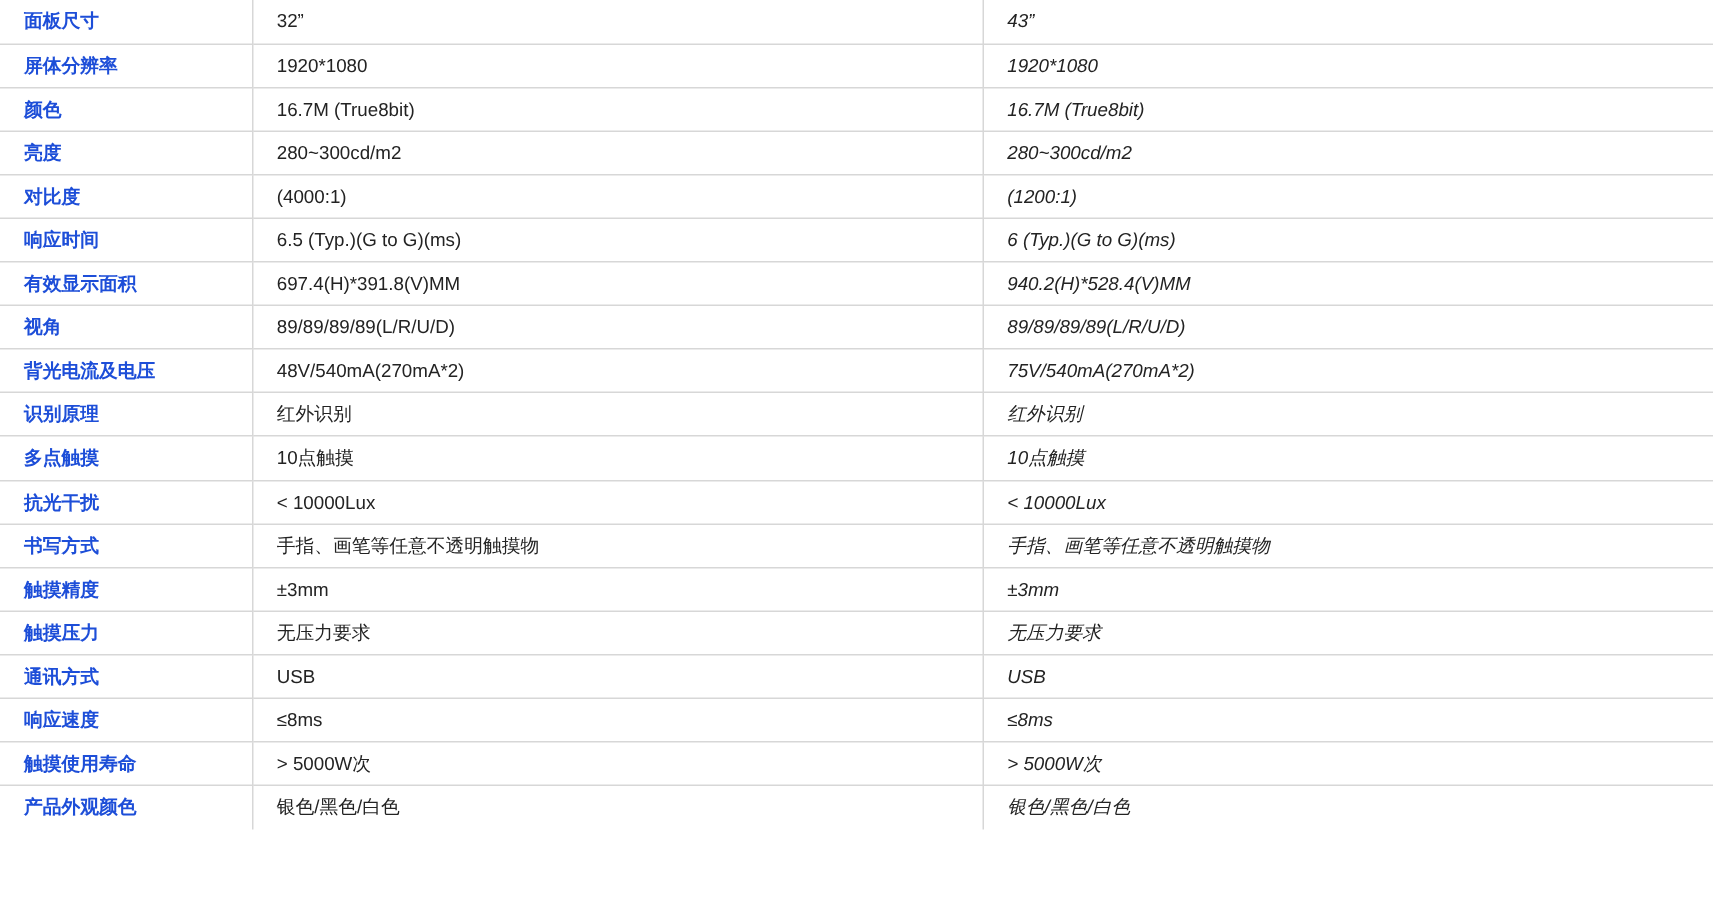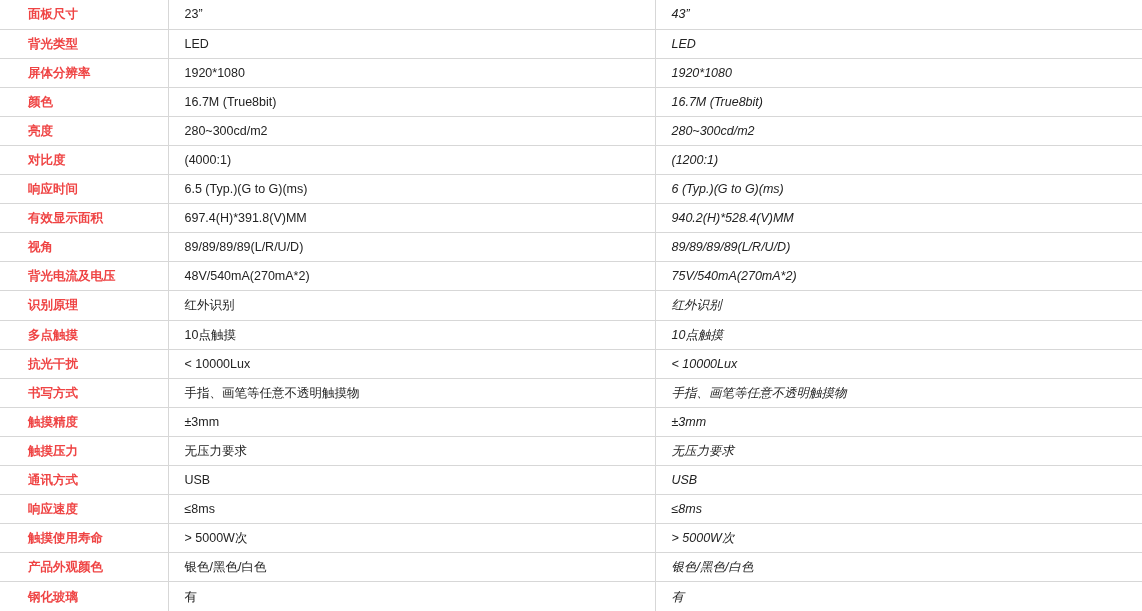--- a/index.html
+++ b/index.html
@@ -30,22 +30,22 @@
     padding: 0 0 0 14px;
     vertical-align: middle;
     font-size: 12.5px;
     line-height: 16px;
     white-space: nowrap;
     overflow: hidden;
   }
   .spec-table td.label {
     font-weight: bold;
     font-size: 12.5px;
-    color: #ef4444;
-    padding-left: 28px;
+    color: #1d4ed8;
+    padding-left: 16px;
     margin-left: 20px;
   }
   .spec-table td.value {
     font-weight: normal;
     color: #232323;
     padding-left: 16px;
   }
   .spec-table tr td:first-child {
     border-left: none;
   }
@@ -65,27 +65,22 @@
 
 <table class="spec-table">
   <colgroup>
     <col class="col-label">
     <col class="col-v1">
     <col class="col-v2">
   </colgroup>
   <tbody>
       <tr>
         <td class="label">面板尺寸</td>
-        <td class="value">23”</td>
+        <td class="value">32”</td>
         <td class="value">43”</td>
-      </tr>
-      <tr>
-        <td class="label">背光类型</td>
-        <td class="value">LED</td>
-        <td class="value">LED</td>
       </tr>
       <tr>
         <td class="label">屏体分辨率</td>
         <td class="value">1920*1080</td>
         <td class="value">1920*1080</td>
       </tr>
       <tr>
         <td class="label">颜色</td>
         <td class="value">16.7M (True8bit)</td>
         <td class="value">16.7M (True8bit)</td>
@@ -163,19 +158,14 @@
       <tr>
         <td class="label">触摸使用寿命</td>
         <td class="value">&gt; 5000W次</td>
         <td class="value">&gt; 5000W次</td>
       </tr>
       <tr>
         <td class="label">产品外观颜色</td>
         <td class="value">银色/黑色/白色</td>
         <td class="value">银色/黑色/白色</td>
       </tr>
-      <tr>
-        <td class="label">钢化玻璃</td>
-        <td class="value">有</td>
-        <td class="value">有</td>
-      </tr>
     </tbody>
 </table>
 
 </body></html>

